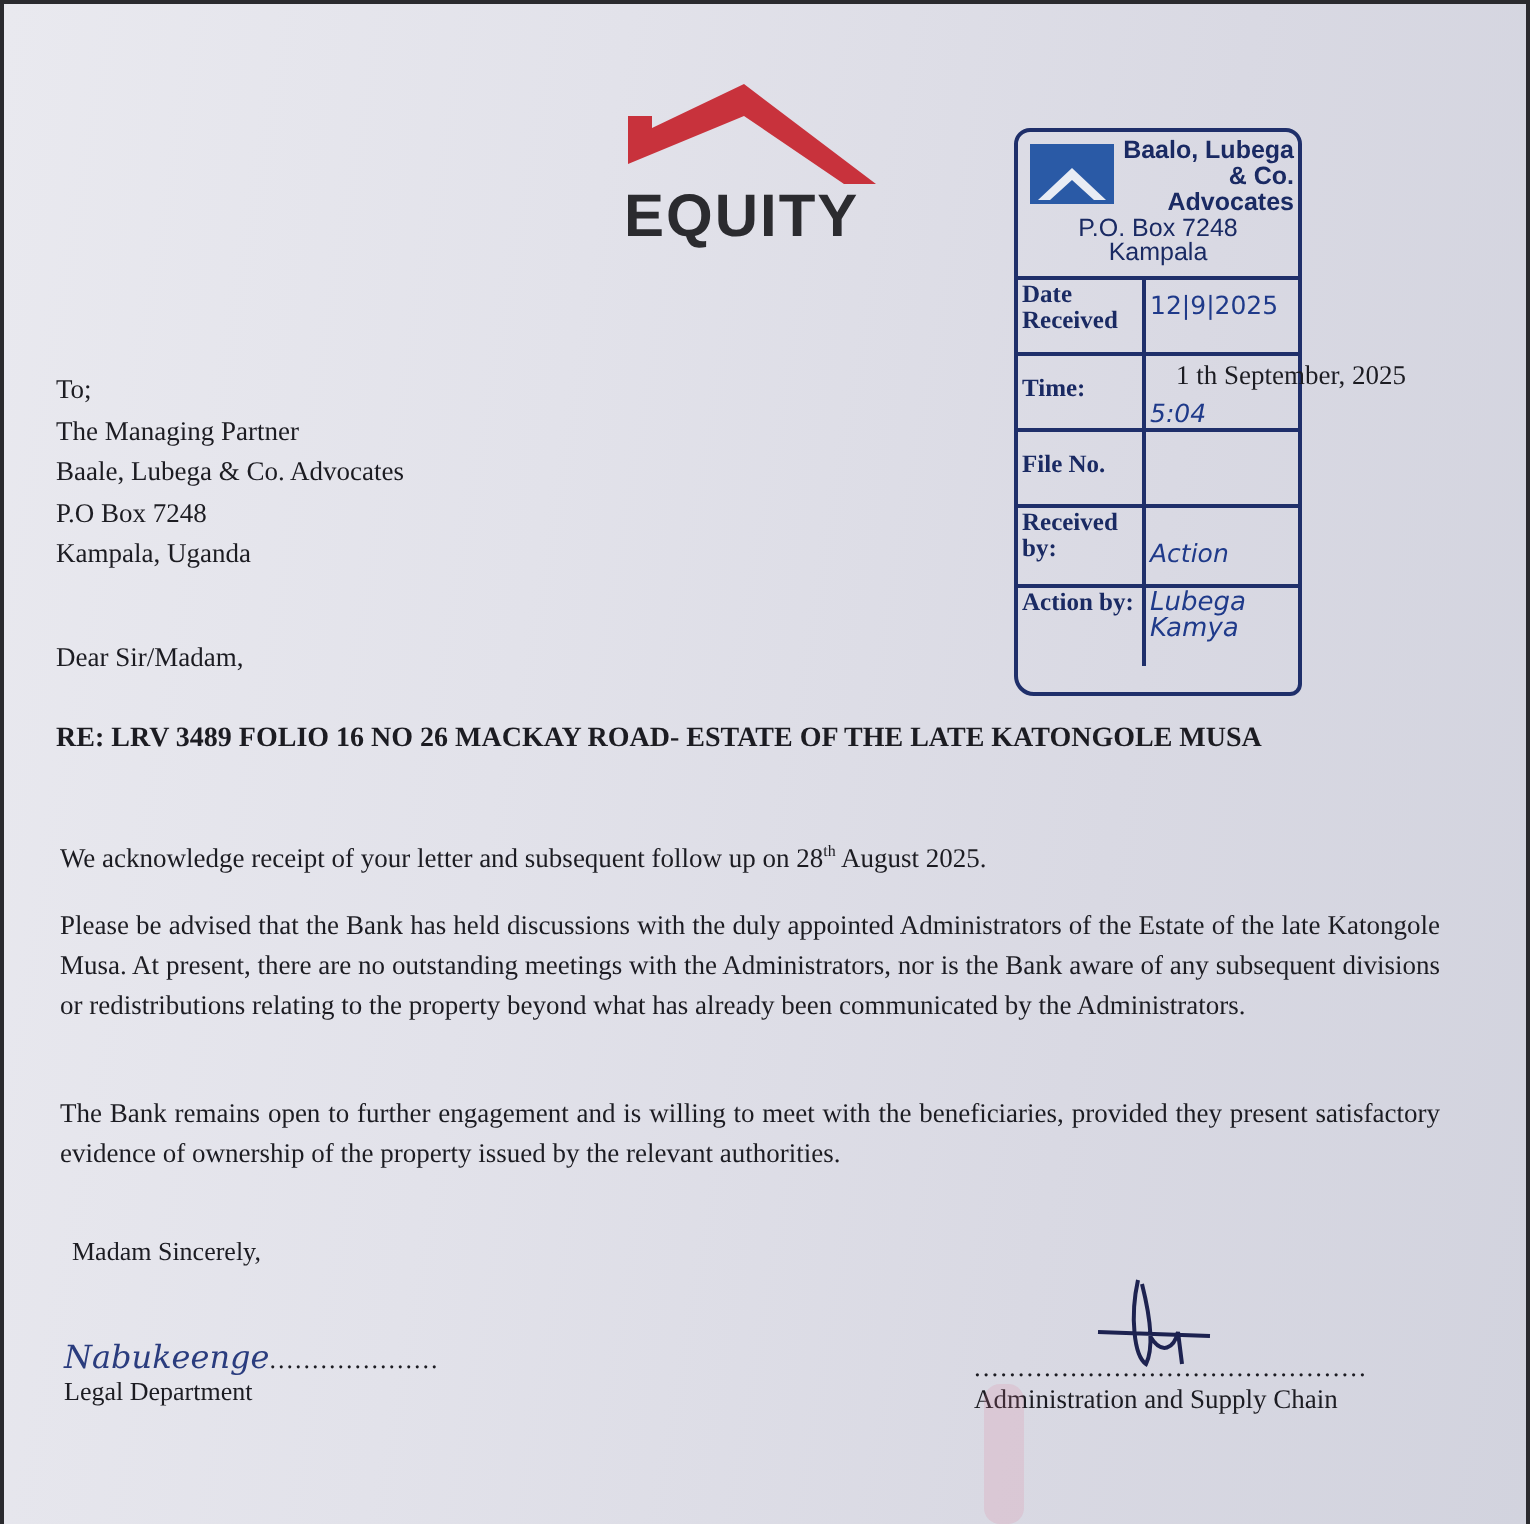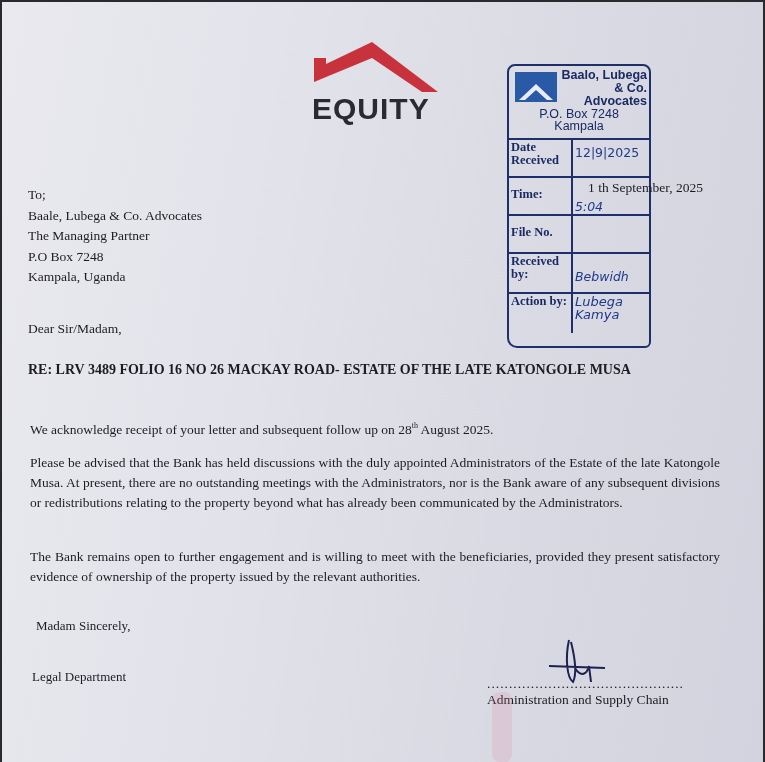--- a/index.html
+++ b/index.html
@@ -78,52 +78,53 @@
       <tr style="height:28px">
             <td class="lbl" style="padding-top:10px">Time:</td>
             <td class="hand" style="padding-top:22px">5:04</td>
           </tr>
       <tr style="height:38px">
             <td class="lbl" style="padding-top:10px">File No.</td>
             <td></td>
           </tr>
       <tr style="height:40px">
             <td class="lbl">Received by:</td>
-            <td class="hand" style="padding-top:16px">Bebwidh</td>
+            <td class="hand" style="padding-top:16px">Action</td>
           </tr>
       <tr style="height:40px">
             <td class="lbl">Action by:</td>
             <td class="hand" style="font-size:13px">Lubega Kamya</td>
           </tr>
     </tbody>
       </table>
   </div>
 
   <div class="abs" style="left:586px;top:178px;font-size:13.5px;">1  th September, 2025</div>
 
   <div class="abs addr">
     <div>To;</div>
+    <div>The Managing Partner</div>
     <div>Baale, Lubega &amp; Co. Advocates</div>
-    <div>The Managing Partner</div>
     <div>P.O Box 7248</div>
     <div>Kampala, Uganda</div>
   </div>
 
   <div class="abs greet">Dear Sir/Madam,</div>
   <div class="abs re">RE: LRV 3489 FOLIO 16 NO 26 MACKAY ROAD- ESTATE OF THE LATE KATONGOLE MUSA</div>
 
   <div class="abs para p1">
     <span>We acknowledge receipt of your letter and subsequent follow up on 28</span><sup>th</sup><span> August 2025.</span>
   </div>
   <div class="abs para p2">Please be advised that the Bank has held discussions with the duly appointed Administrators of the Estate of the late Katongole Musa. At present, there are no outstanding meetings with the Administrators, nor is the Bank aware of any subsequent divisions or redistributions relating to the property beyond what has already been communicated by the Administrators.</div>
   <div class="abs para p3">The Bank remains open to further engagement and is willing to meet with the beneficiaries, provided they present satisfactory evidence of ownership of the property issued by the relevant authorities.</div>
 
   <div class="abs closing">Madam Sincerely,</div>
 
   <div class="abs sig-left">
+    <div><span class="scrawl">Nabukeenge</span><span class="dots">....................</span></div>
     <div>Legal Department</div>
   </div>
 
   <svg class="abs sig-mark" viewBox="0 0 70 50">
     <path d="M2,28 L58,30 M22,2 C18,20 20,40 26,44 C30,36 28,20 24,4 M28,30 C34,40 40,36 42,28 L44,44" stroke="#1d2250" stroke-width="2" fill="none"></path>
   </svg>
 
   <div class="abs sig-right">
     <div class="dots">.............................................</div>
     <div>Administration and Supply Chain</div>

